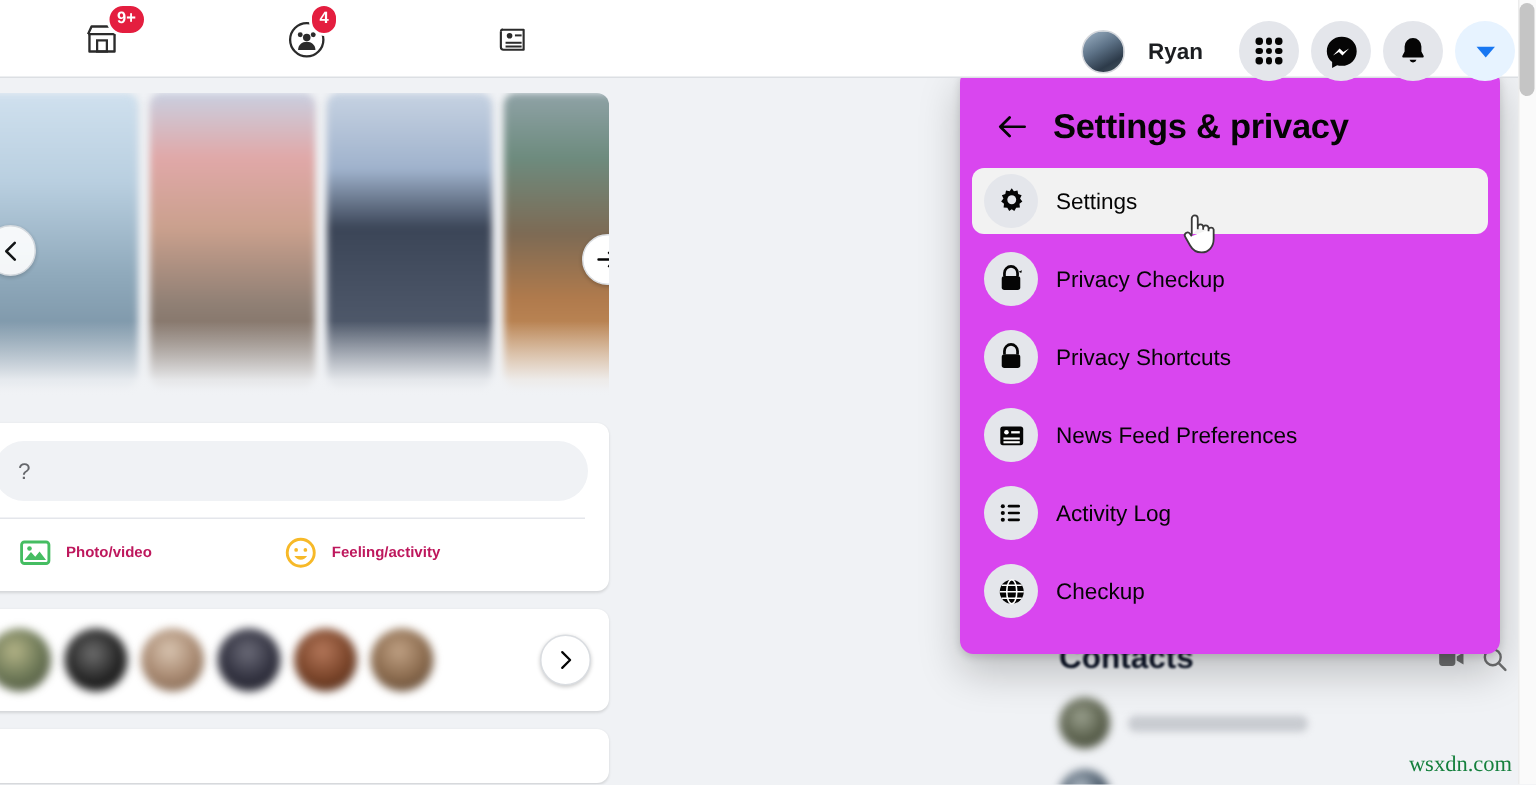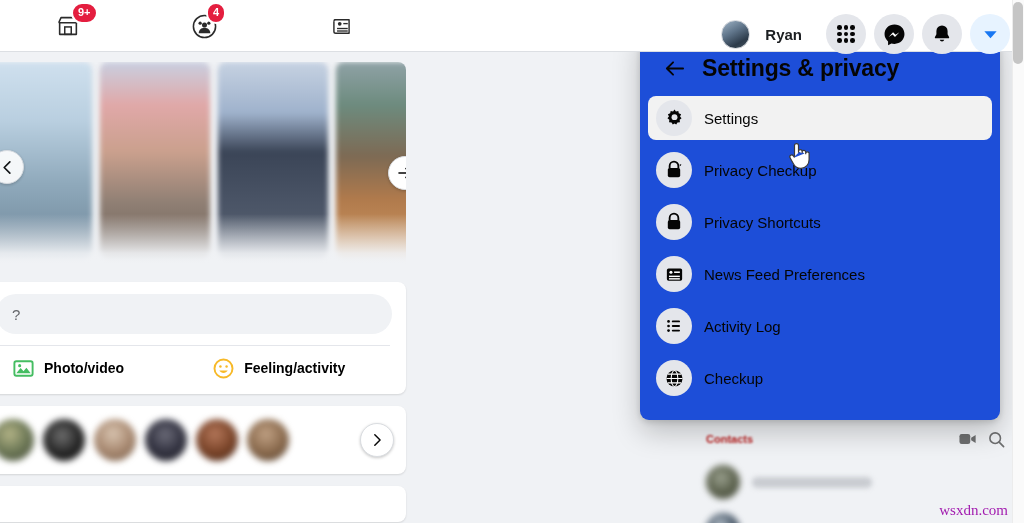--- a/index.html
+++ b/index.html
@@ -98,21 +98,21 @@
   .composer-input {
     height: 40px; border-radius: 20px; background: #f0f2f5;
     display: flex; align-items: center;
     padding: 0 16px; font-size: 15px; color: #65676b;
     cursor: text;
     overflow: hidden;
   }
   .composer-div { height: 1px; background: #e4e6eb; margin: 11px 2px 0 2px; }
   .composer-actions { display: flex; align-items: center; height: 44px; }
   .comp-action { display: flex; align-items: center; gap: 9px; cursor: pointer; height: 36px; padding: 0 6px; border-radius: 6px; }
-  .comp-action span { font-size: 14px; color: #000000; font-weight: 600; white-space: nowrap; }
+  .comp-action span { font-size: 10px; color: #be185d; font-weight: 600; white-space: nowrap; }
 
   .contacts-strip {
     position: relative;
     margin-top: 12px;
     background: #fff;
     border-radius: 8px;
     box-shadow: 0 1px 2px rgba(0,0,0,.12);
     height: 68px;
     display: flex; align-items: center;
     padding: 0 10px; gap: 9px;
@@ -128,32 +128,32 @@
     margin-top: 12px; background: #fff; border-radius: 8px;
     box-shadow: 0 1px 2px rgba(0,0,0,.12); height: 36px;
   }
 
   
   .right-sidebar { position: absolute; right: 6px; top: 60px; width: 320px; }
   .rs-header {
     display: flex; align-items: center;
     height: 38px; padding: 0 8px;
   }
-  .rs-title { font-size: 11px; color: #b91c1c; font-weight: 600; flex: 1; filter: blur(.8px); }
+  .rs-title { font-size: 21px; color: #0f172a; font-weight: 600; flex: 1; filter: blur(.8px); }
   .rs-ico { width: 28px; height: 28px; display: flex; align-items: center; justify-content: center; cursor: pointer; opacity: .55; }
   .rs-row { display: flex; align-items: center; gap: 12px; height: 48px; padding: 0 8px; cursor: pointer; }
   .rs-av { width: 34px; height: 34px; border-radius: 50%; filter: blur(3px); flex: none;
            background: radial-gradient(circle at 44% 38%, #9aa08e 0%, #5e6450 50%, #373c2e 100%); }
   .rs-name { width: 120px; height: 11px; border-radius: 5px; background: #c9ccd1; filter: blur(2.5px); }
 
   
   .panel {
-    position: absolute; left: 640px; top: 30px;
+    position: absolute; left: 640px; top: 46px;
     width: 360px; height: 390px;
-    background: #1d4ed8;
+    background: #d946ef;
     border-radius: 9px;
     box-shadow: 0 12px 28px rgba(0,0,0,.22), 0 2px 6px rgba(0,0,0,.14);
     z-index: 25;
     padding: 10px 8px 8px 8px;
   }
   .panel-head { display: flex; align-items: center; height: 56px; padding-left: 8px; }
   .back-btn {
     width: 36px; height: 36px; border-radius: 50%;
     display: flex; align-items: center; justify-content: center;
     cursor: pointer; flex: none;
@@ -179,21 +179,21 @@
 
   
   .cursor { position: absolute; left: 786px; top: 140px; z-index: 60; pointer-events: none; }
 
   
   .scrollbar-track { position: absolute; right: 0; top: 0; width: 12px; height: 523px; background: #fafafa; z-index: 40; border-left: 1px solid #ececec; }
   .scrollbar-thumb { position: absolute; right: 1px; top: 2px; width: 10px; height: 62px; background: #c5c5c5; border-radius: 5px; z-index: 41; cursor: pointer; }
 
   .watermark {
     position: absolute; right: 16px; bottom: 4px;
-    font-size: 15px; color: #a21caf; z-index: 50;
+    font-size: 15px; color: #15803d; z-index: 50;
     font-family: "Liberation Serif", serif;
   }
 </style>
 </head>
 <body>
 
 <div id="root">
 
   <div class="navbar">
 

